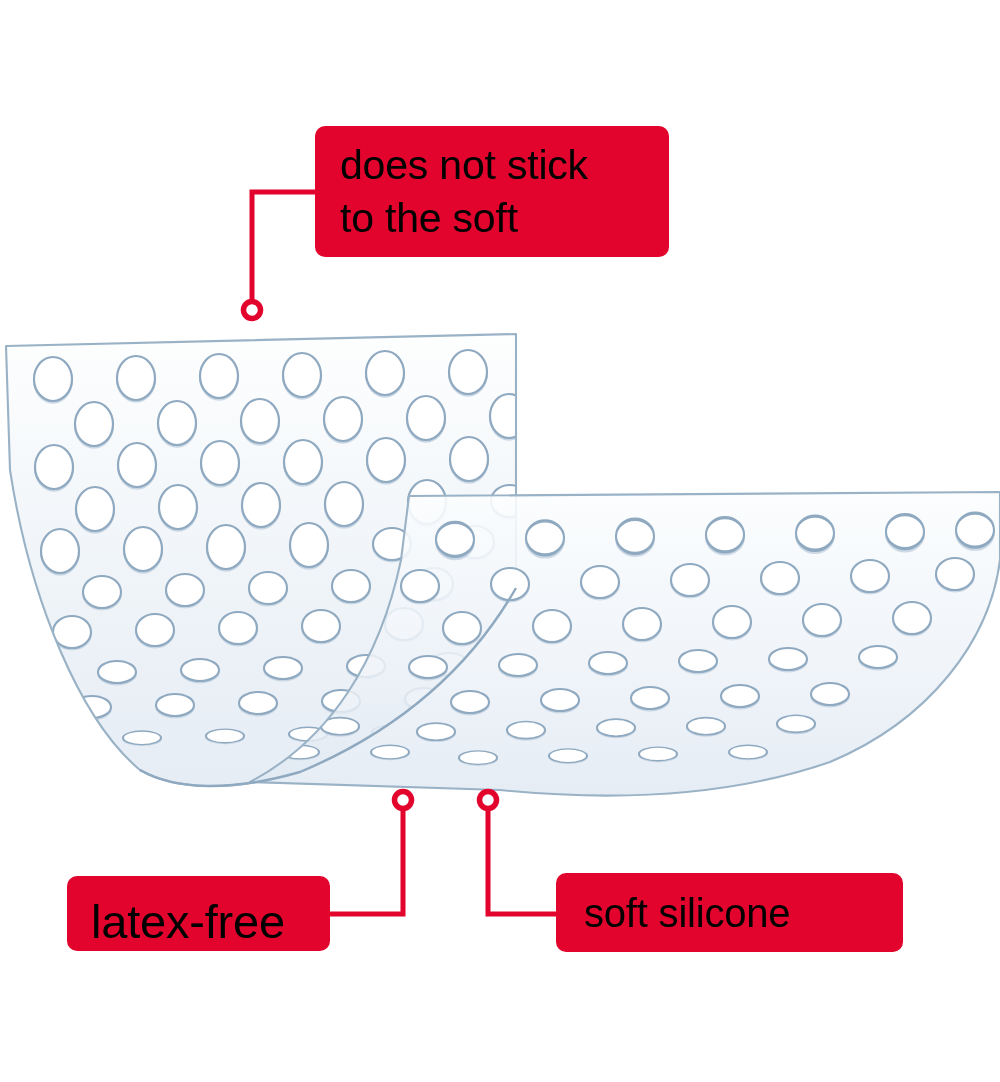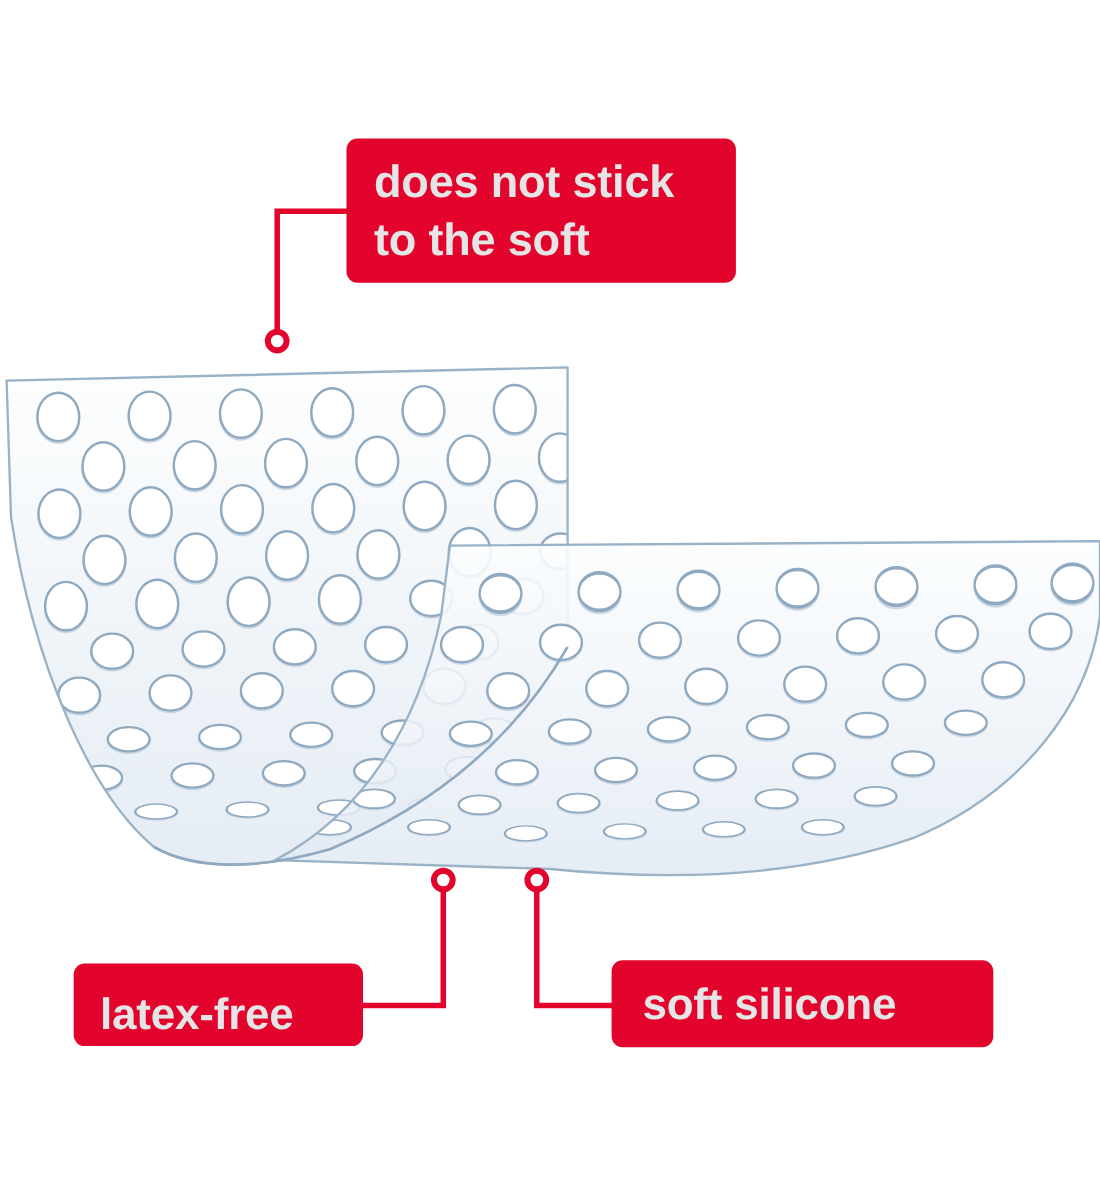--- a/index.html
+++ b/index.html
@@ -22,22 +22,22 @@
     inset: 0;
     width: 1000px;
     height: 1082px;
   }
   .callout {
     position: absolute;
     display: flex;
     align-items: center;
     box-sizing: border-box;
     border-radius: 10px;
-    color: #e5e5e5;
-    font-weight: bold;
+    color: #000000;
+    font-weight: normal;
     letter-spacing: -0.2px;
   }
   .callout-line {
     display: block;
     white-space: nowrap;
   }
   
   #callout-no-stick {
     left: 315px;
     top: 126px;
@@ -50,21 +50,21 @@
     justify-content: center;
     align-items: flex-start;
   }
   
   #callout-latex-free {
     left: 67px;
     top: 876px;
     width: 263px;
     height: 75px;
     padding: 16px 0 0 24px;
-    font-size: 40px;
+    font-size: 47px;
     line-height: 42px;
   }
   
   #callout-soft-silicone {
     left: 556px;
     top: 873px;
     width: 347px;
     height: 79px;
     padding: 0 0 0 28px;
     font-size: 40px;

